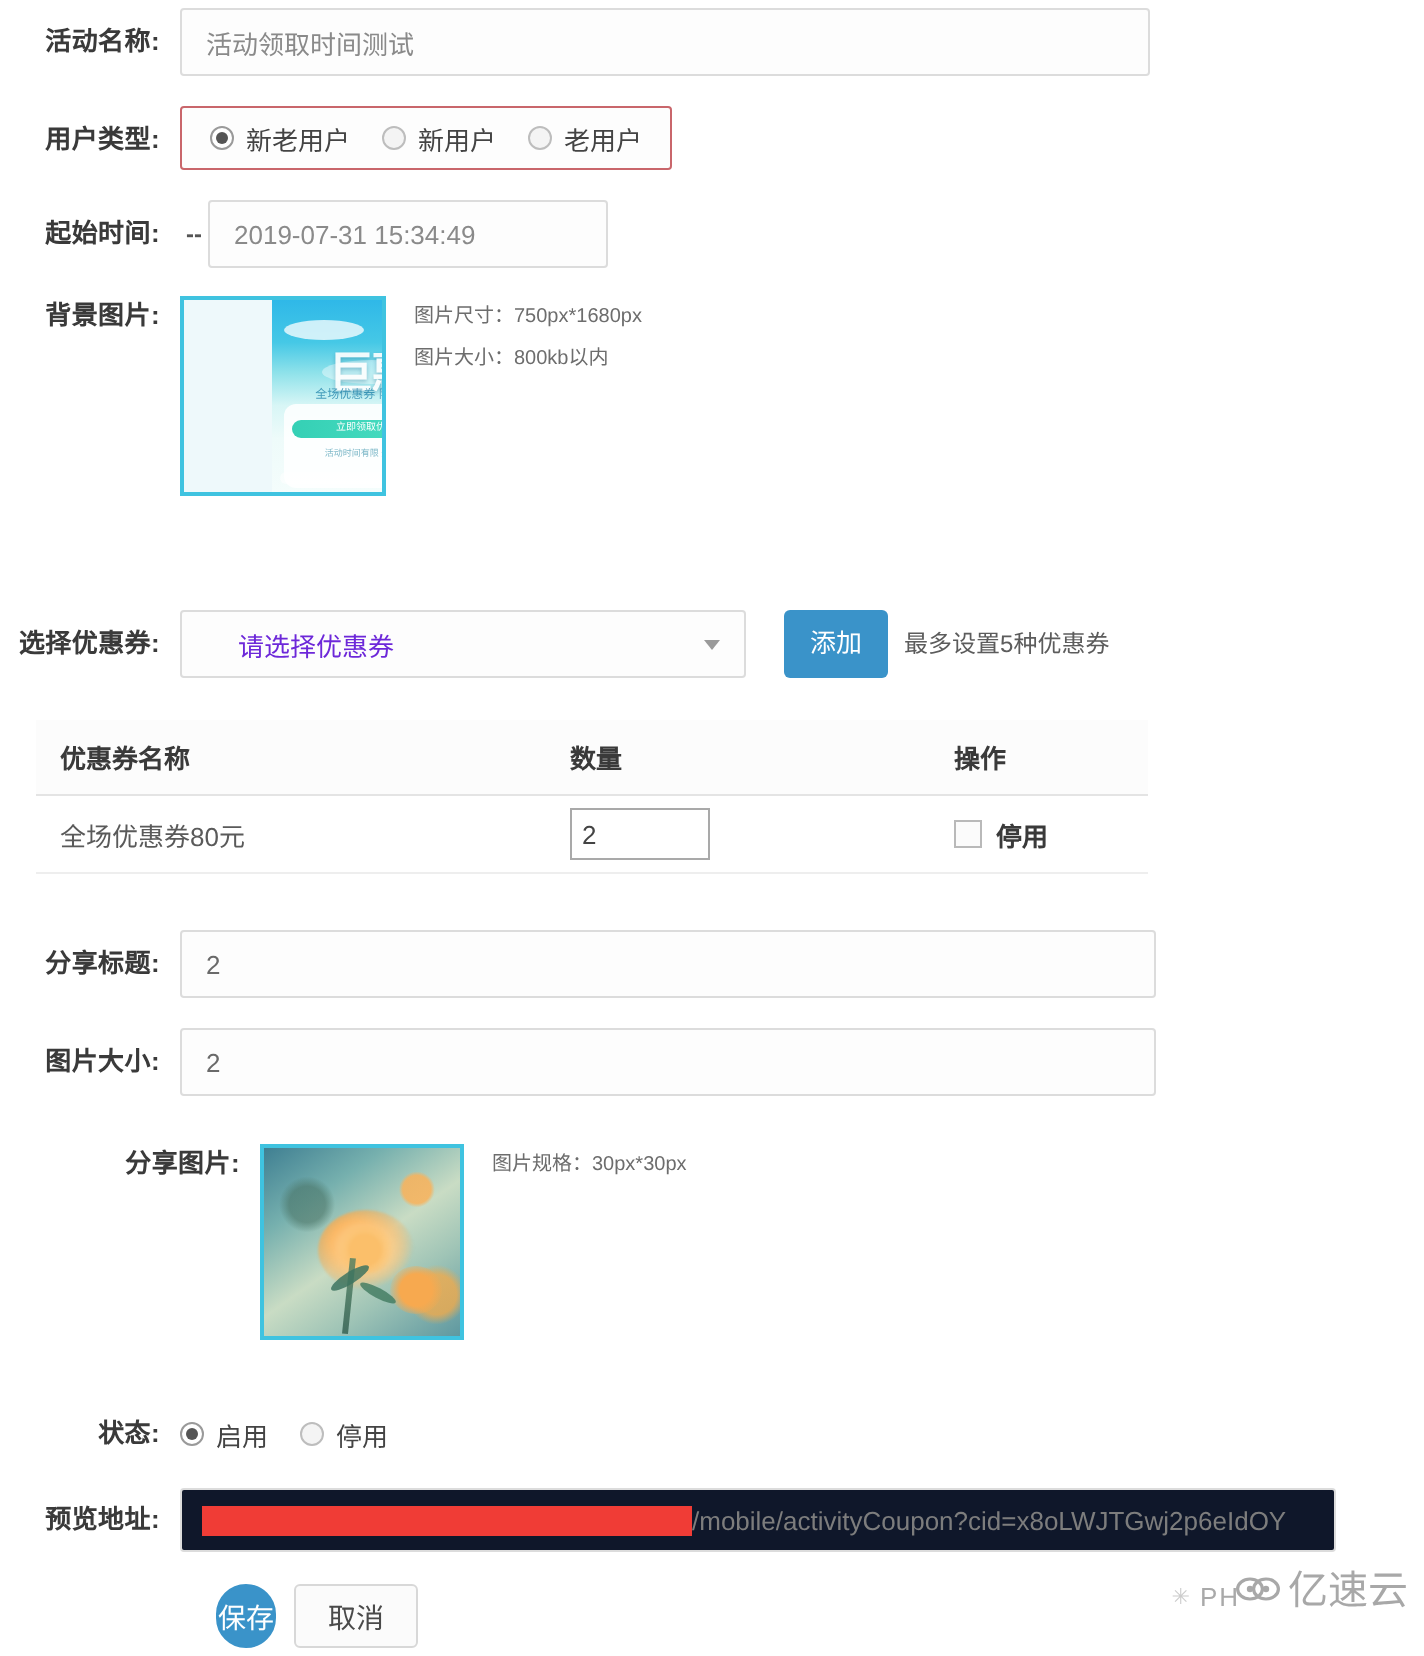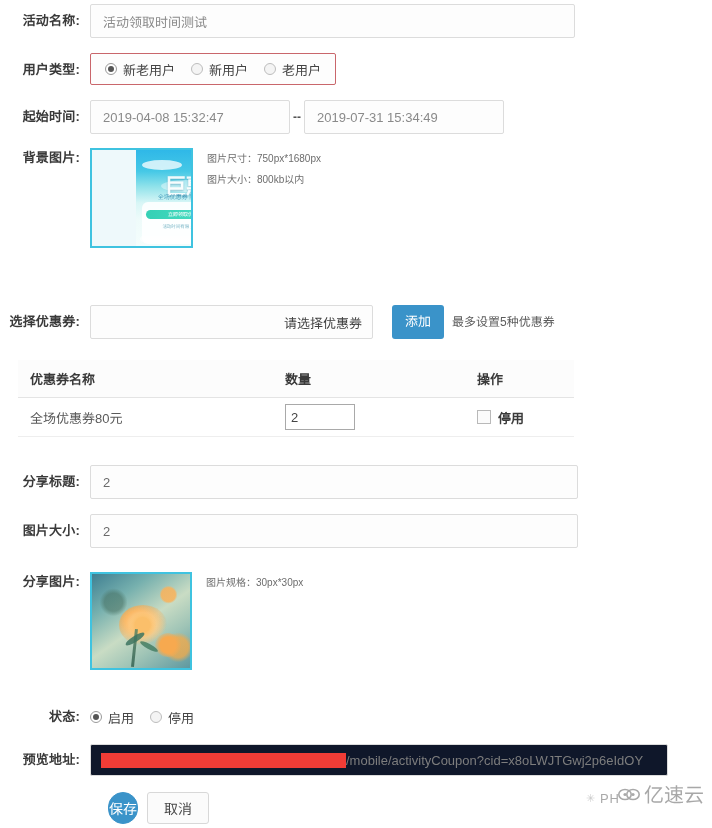--- a/index.html
+++ b/index.html
@@ -266,24 +266,23 @@
   .sel {
     box-sizing: border-box;
     height: 34px;
     border: 1px solid #dcdcdc;
     background: #fdfdfd;
     border-radius: 2px;
     display: flex;
     align-items: center;
     padding: 0 10px 0 28px;
     font-size: 13px;
-    color: #404040;
+    color: #6d28d9;
     position: relative;
     cursor: pointer;
-    justify-content: flex-end;
   }
   .caret {
     position: absolute;
     right: 12px; top: 50%;
     margin-top: -2px;
     width: 0; height: 0;
     border-left: 4px solid transparent;
     border-right: 4px solid transparent;
     border-top: 5px solid #9a9a9a;
   }
@@ -456,21 +455,20 @@
   <div class="row" style="top:4px;">
     <div class="label">活动名称:</div>
     <div class="field">
       <input class="txt-input" style="width: 485px;" value="活动领取时间测试" placeholder="请输入活动名称">
     </div>
   </div>
 
   <div class="row" style="top:100px;">
     <div class="label">起始时间:</div>
     <div class="field date-wrap">
-      <input class="txt-input" style="width: 200px;" value="2019-04-08 15:32:47">
       <span class="date-sep">--</span>
       <input class="txt-input" style="width: 200px;" value="2019-07-31 15:34:49">
     </div>
   </div>
 
   <div class="row" style="top:148px;">
     <div class="label" style="line-height:20px;">背景图片:</div>
     <div class="field img-area">
       <div class="img-frame" style="width:103px;height:100px;">
         <div class="poster">
@@ -539,21 +537,21 @@
   </div>
 
   <div class="row" style="top:514px;">
     <div class="label">图片大小:</div>
     <div class="field">
       <input class="txt-input" style="width: 488px; color: rgb(106, 106, 106);" value="2">
     </div>
   </div>
 
   <div class="row" style="top:572px;">
-    <div class="label" style="line-height:20px;">分享图片:</div>
+    <div class="label" style="line-height:20px;margin-left:40px;">分享图片:</div>
     <div class="field img-area">
       <div class="img-frame" style="width:102px;height:98px;">
         <div class="flower">
           <span class="petals"></span>
           <span class="bud"></span>
           <span class="stem"></span>
           <span class="leaf"></span>
           <span class="leaf2"></span>
         </div>
       </div>

